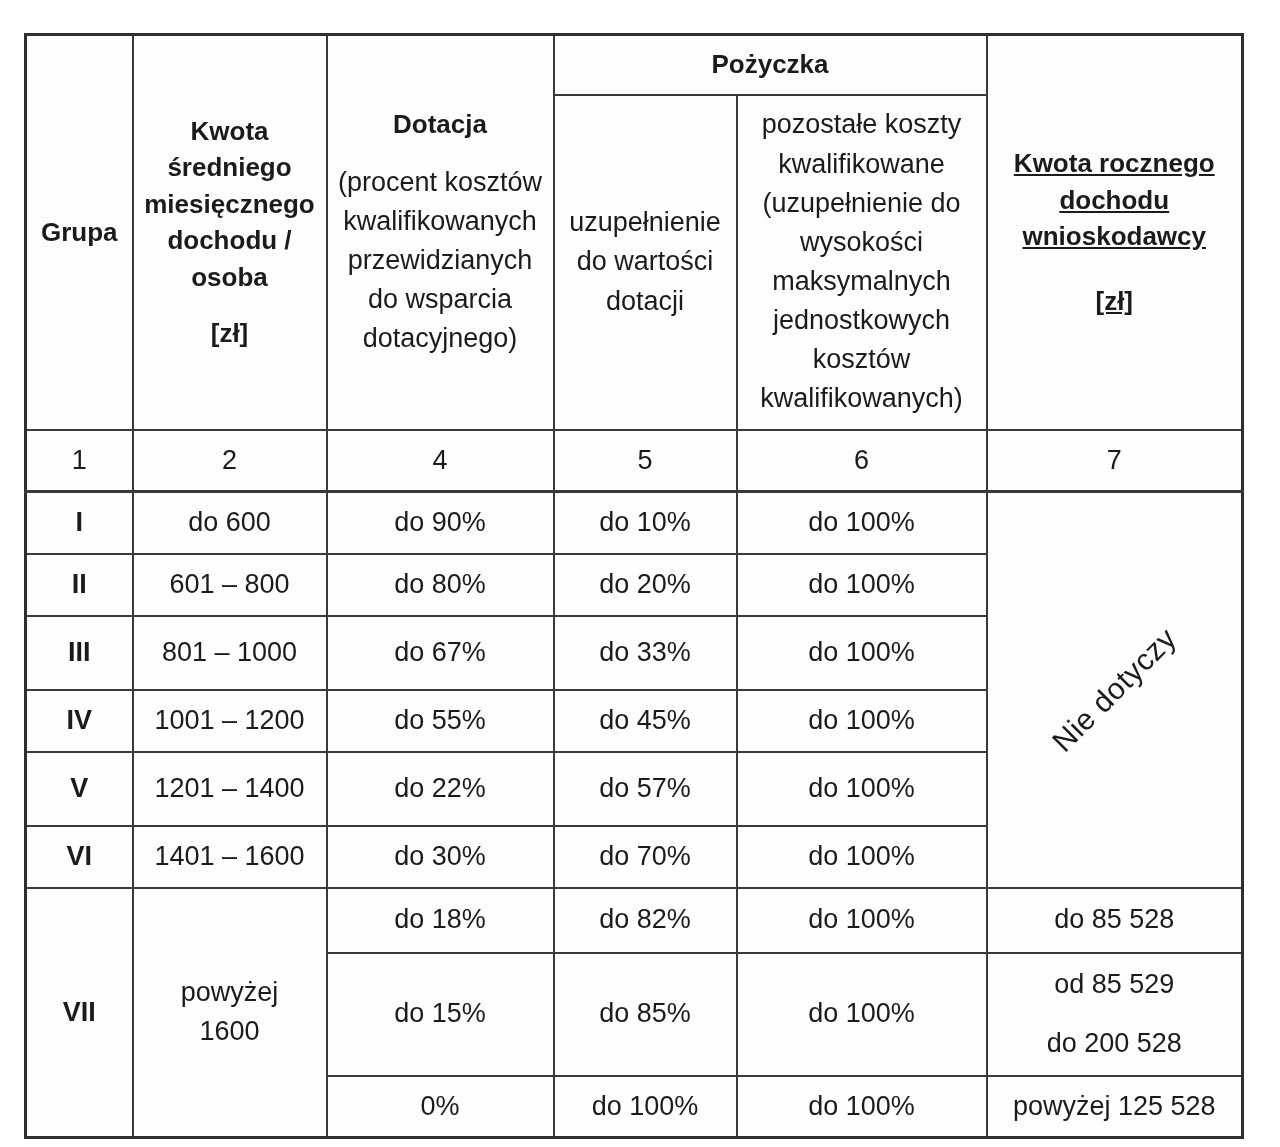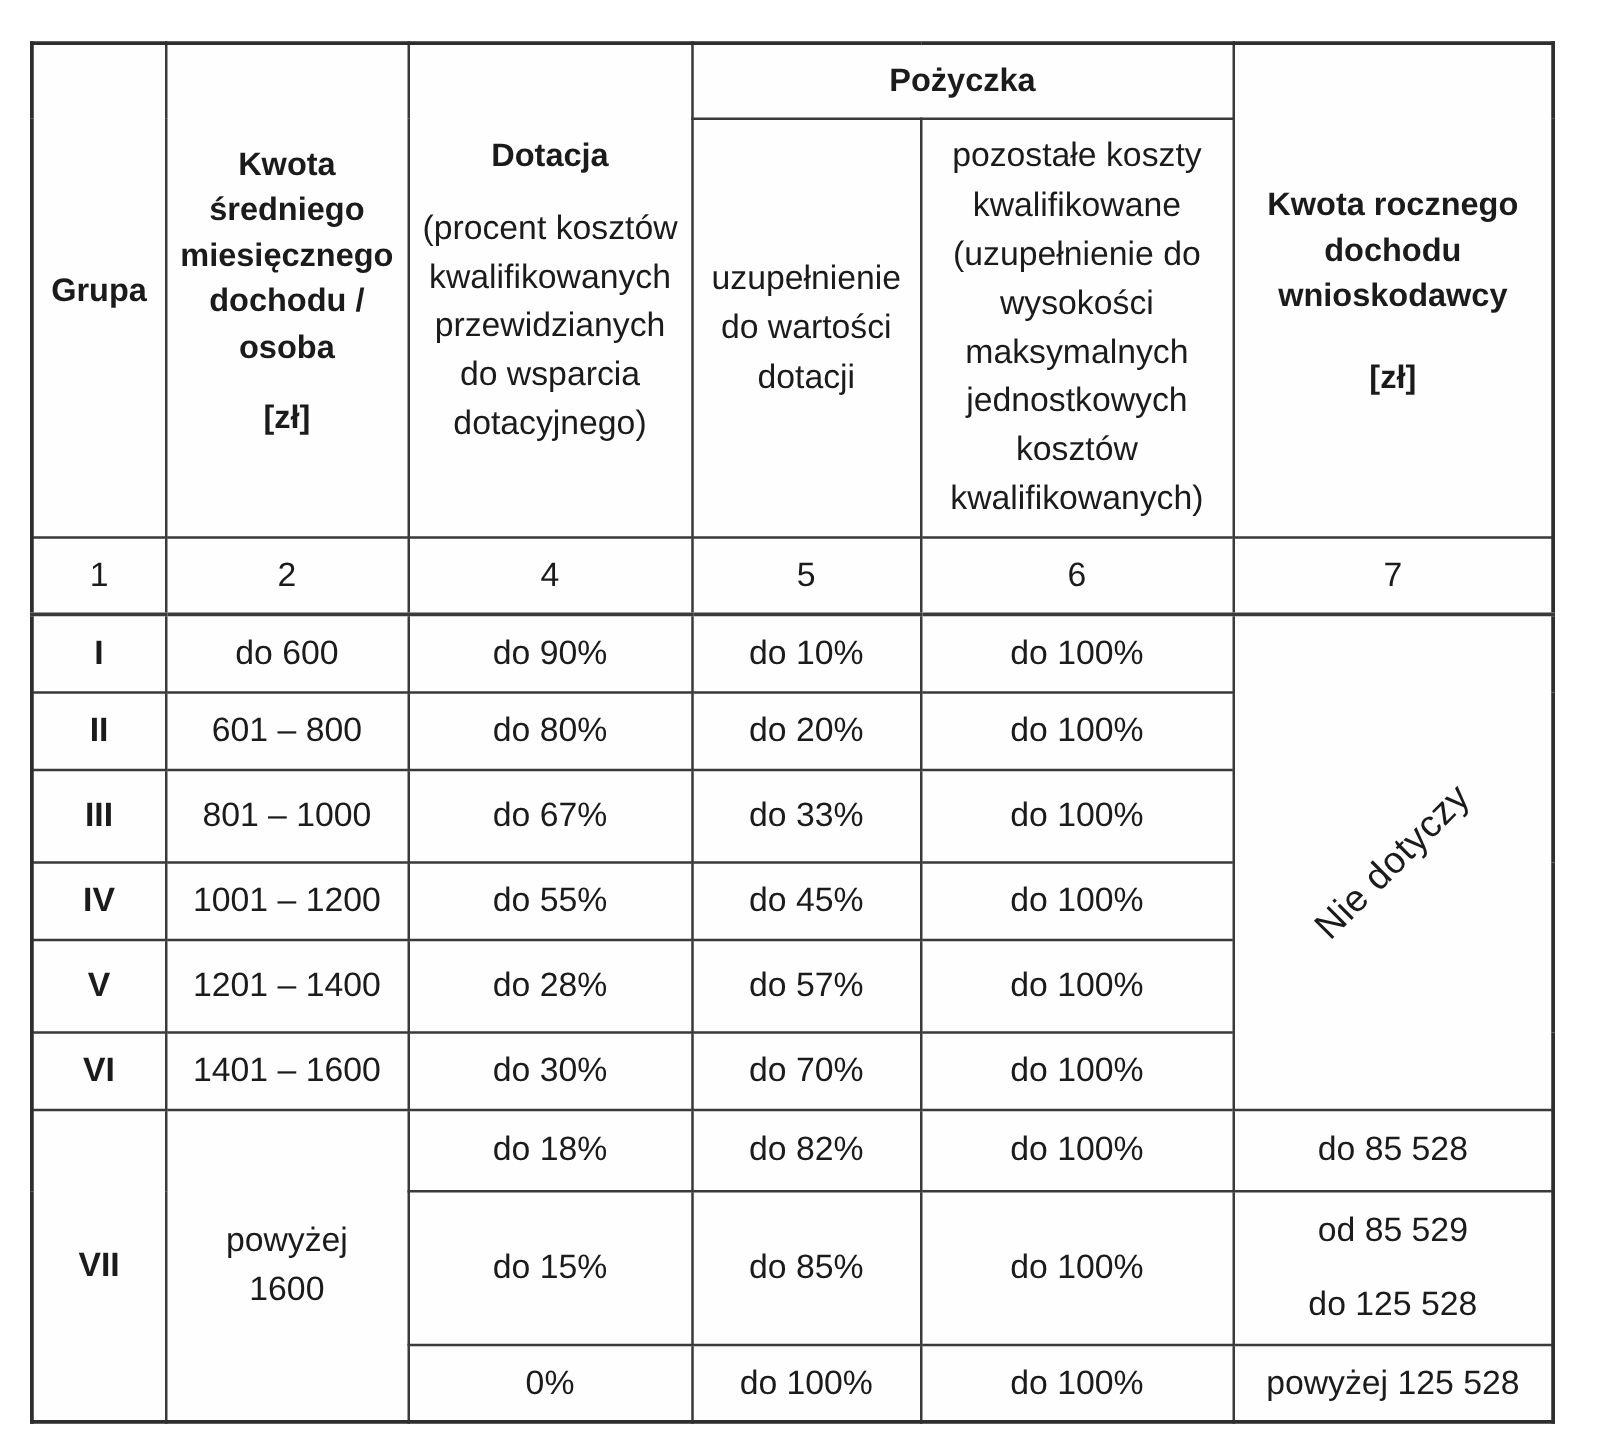--- a/index.html
+++ b/index.html
@@ -45,21 +45,21 @@
   .hdr-title { font-weight: bold; font-size: 26px; line-height: 1.4; }
   .hdr-sub { font-weight: normal; font-size: 27px; line-height: 1.45; }
 
   .stack {
     display: flex;
     flex-direction: column;
     align-items: center;
     justify-content: center;
     gap: 20px;
   }
-  .stack-wide-gap { gap: 28px; }
+  .stack-wide-gap { gap: 28px; text-decoration: underline; }
   .stack-lines { }
 
   .preline { white-space: pre-line; }
 
   td.na-cell { }
   .na-text {
     display: inline-block;
     transform: rotate(-45deg);
     font-size: 30px;
     white-space: nowrap;
@@ -153,21 +153,21 @@
   <tr class="h-data">
     <td class="bold">IV</td>
     <td>1001 – 1200</td>
     <td>do 55%</td>
     <td>do 45%</td>
     <td>do 100%</td>
   </tr>
   <tr class="h-data-s">
     <td class="bold">V</td>
     <td>1201 – 1400</td>
-    <td>do 28%</td>
+    <td>do 22%</td>
     <td>do 57%</td>
     <td>do 100%</td>
   </tr>
   <tr class="h-data">
     <td class="bold">VI</td>
     <td>1401 – 1600</td>
     <td>do 30%</td>
     <td>do 70%</td>
     <td>do 100%</td>
   </tr>
@@ -181,21 +181,21 @@
     <td>do 100%</td>
     <td>do 85 528</td>
   </tr>
   <tr class="h-vii-2">
     <td>do 15%</td>
     <td>do 85%</td>
     <td>do 100%</td>
     <td>
       <div class="stack stack-lines">
         <span>od 85 529</span>
-        <span>do 125 528</span>
+        <span>do 200 528</span>
       </div>
     </td>
   </tr>
   <tr class="h-vii-3">
     <td>0%</td>
     <td>do 100%</td>
     <td>do 100%</td>
     <td>powyżej 125 528</td>
   </tr>
 </tbody>

